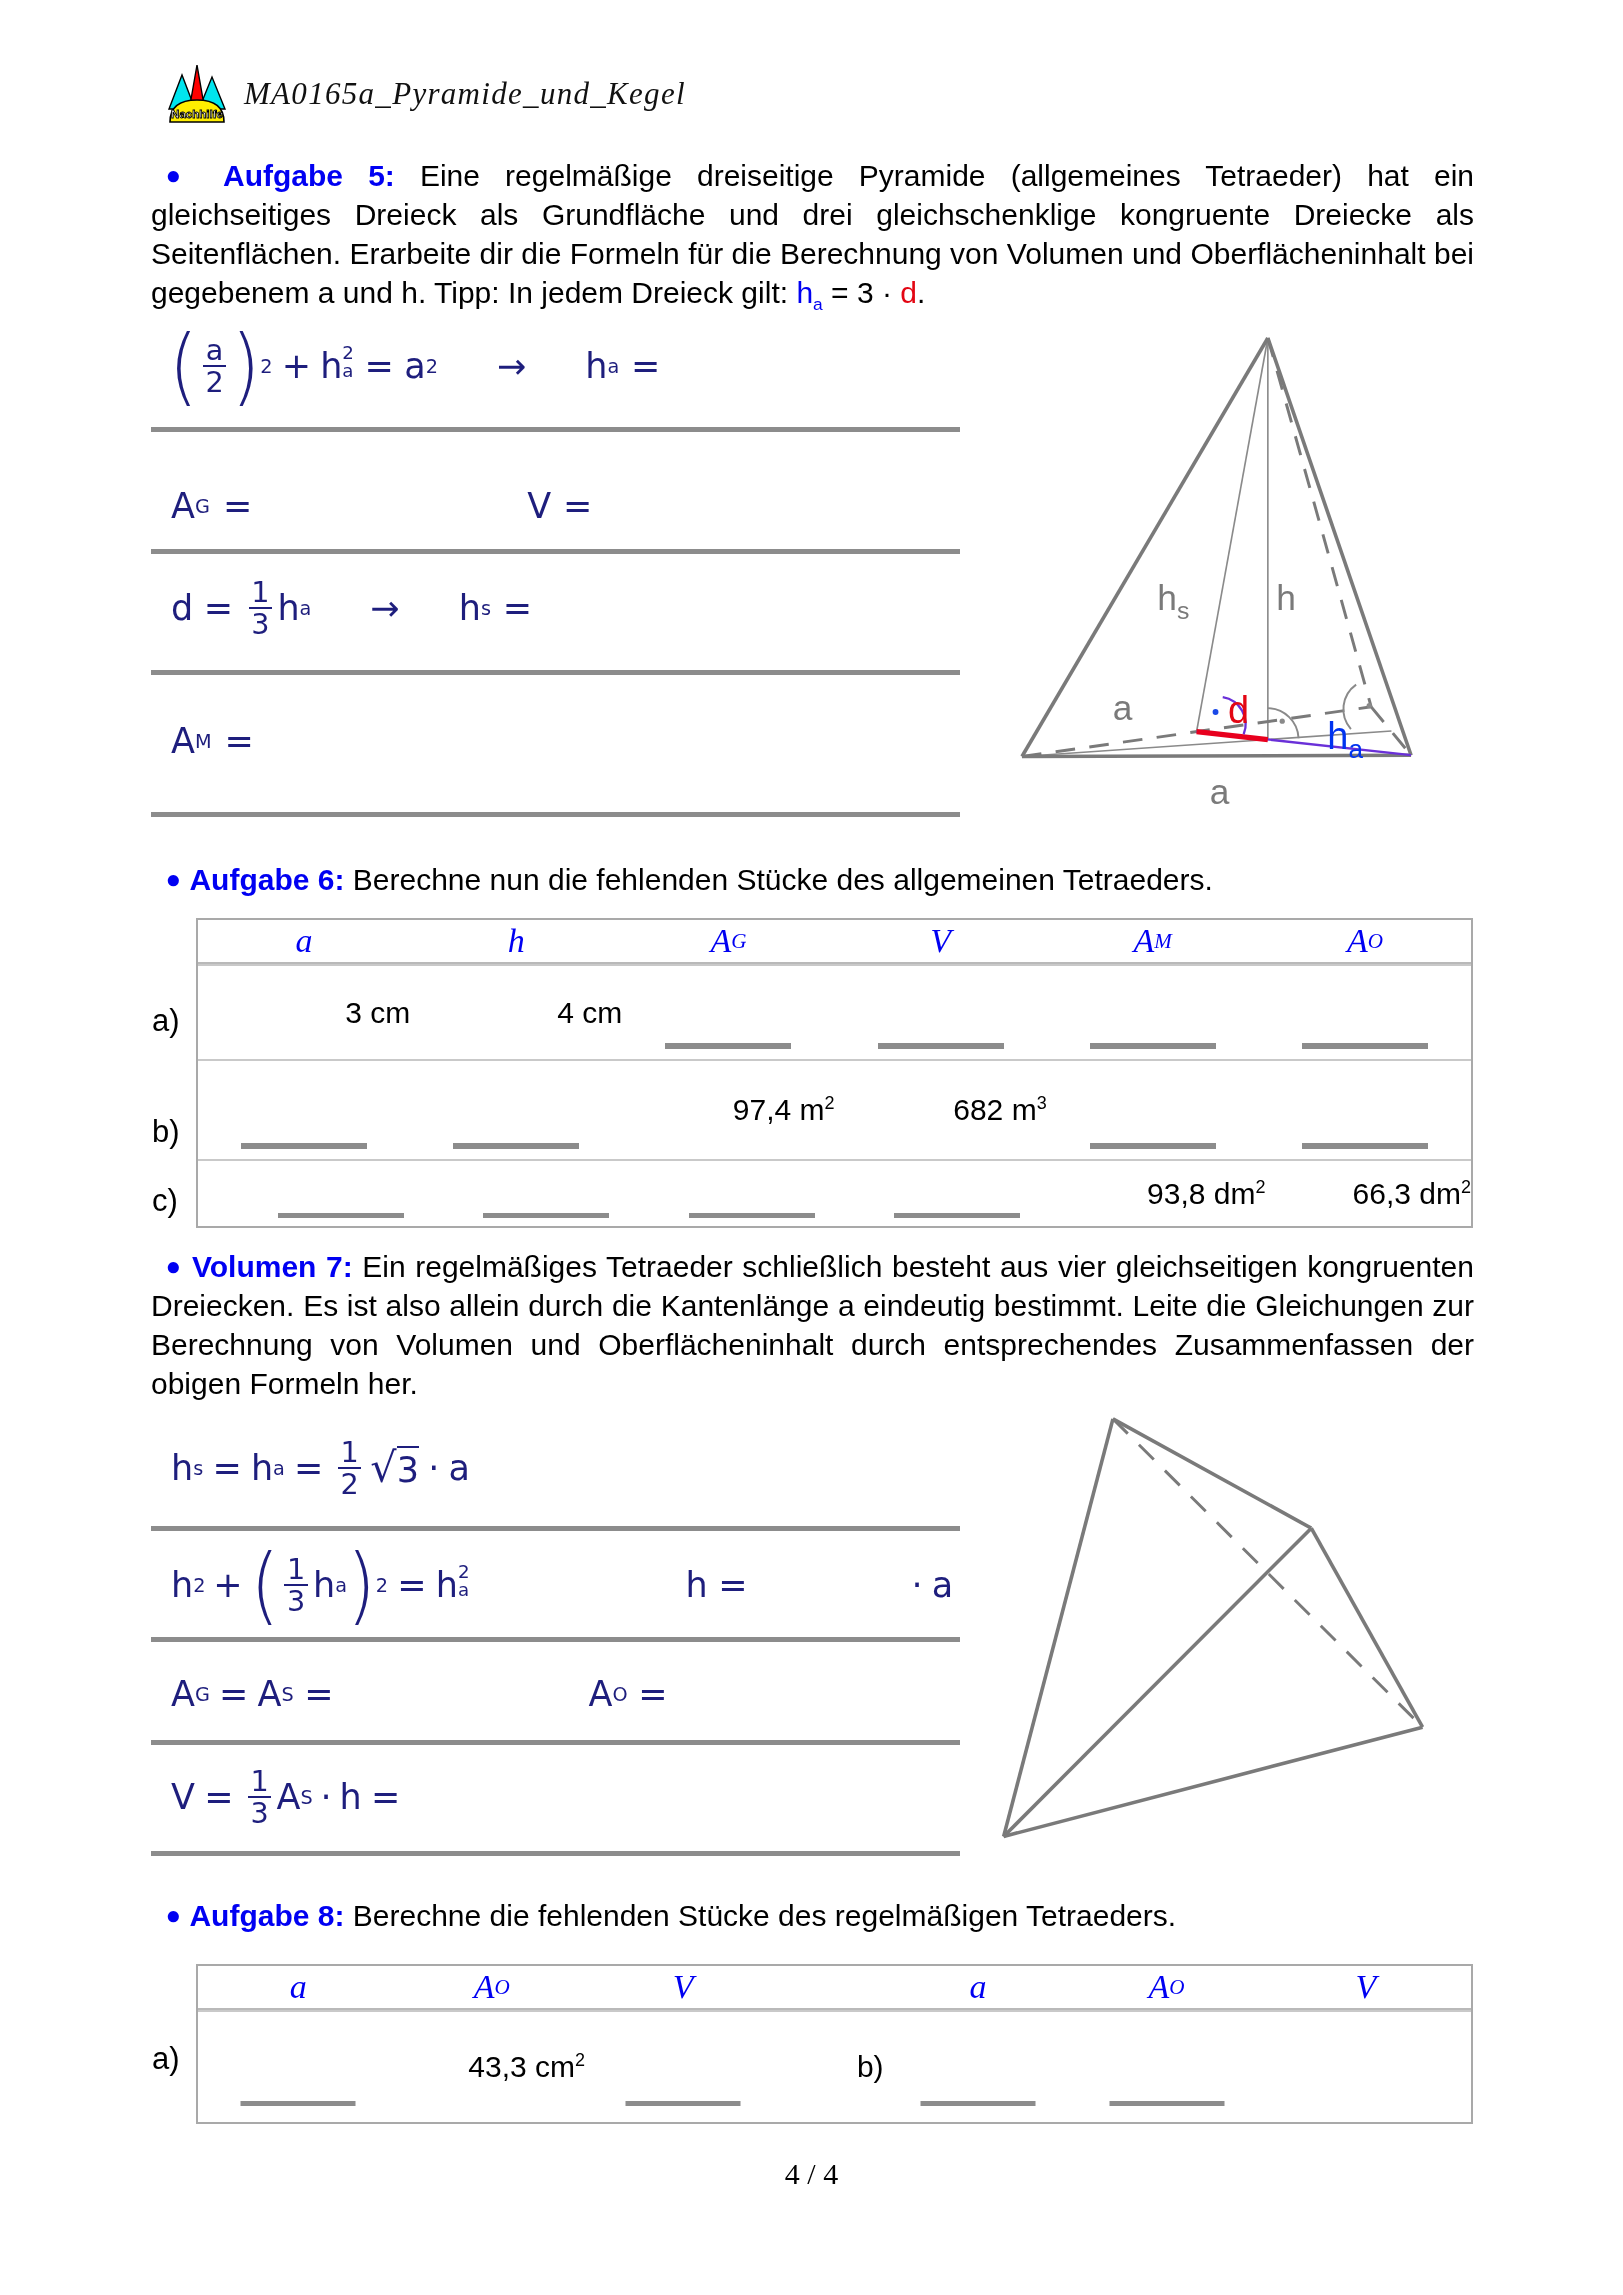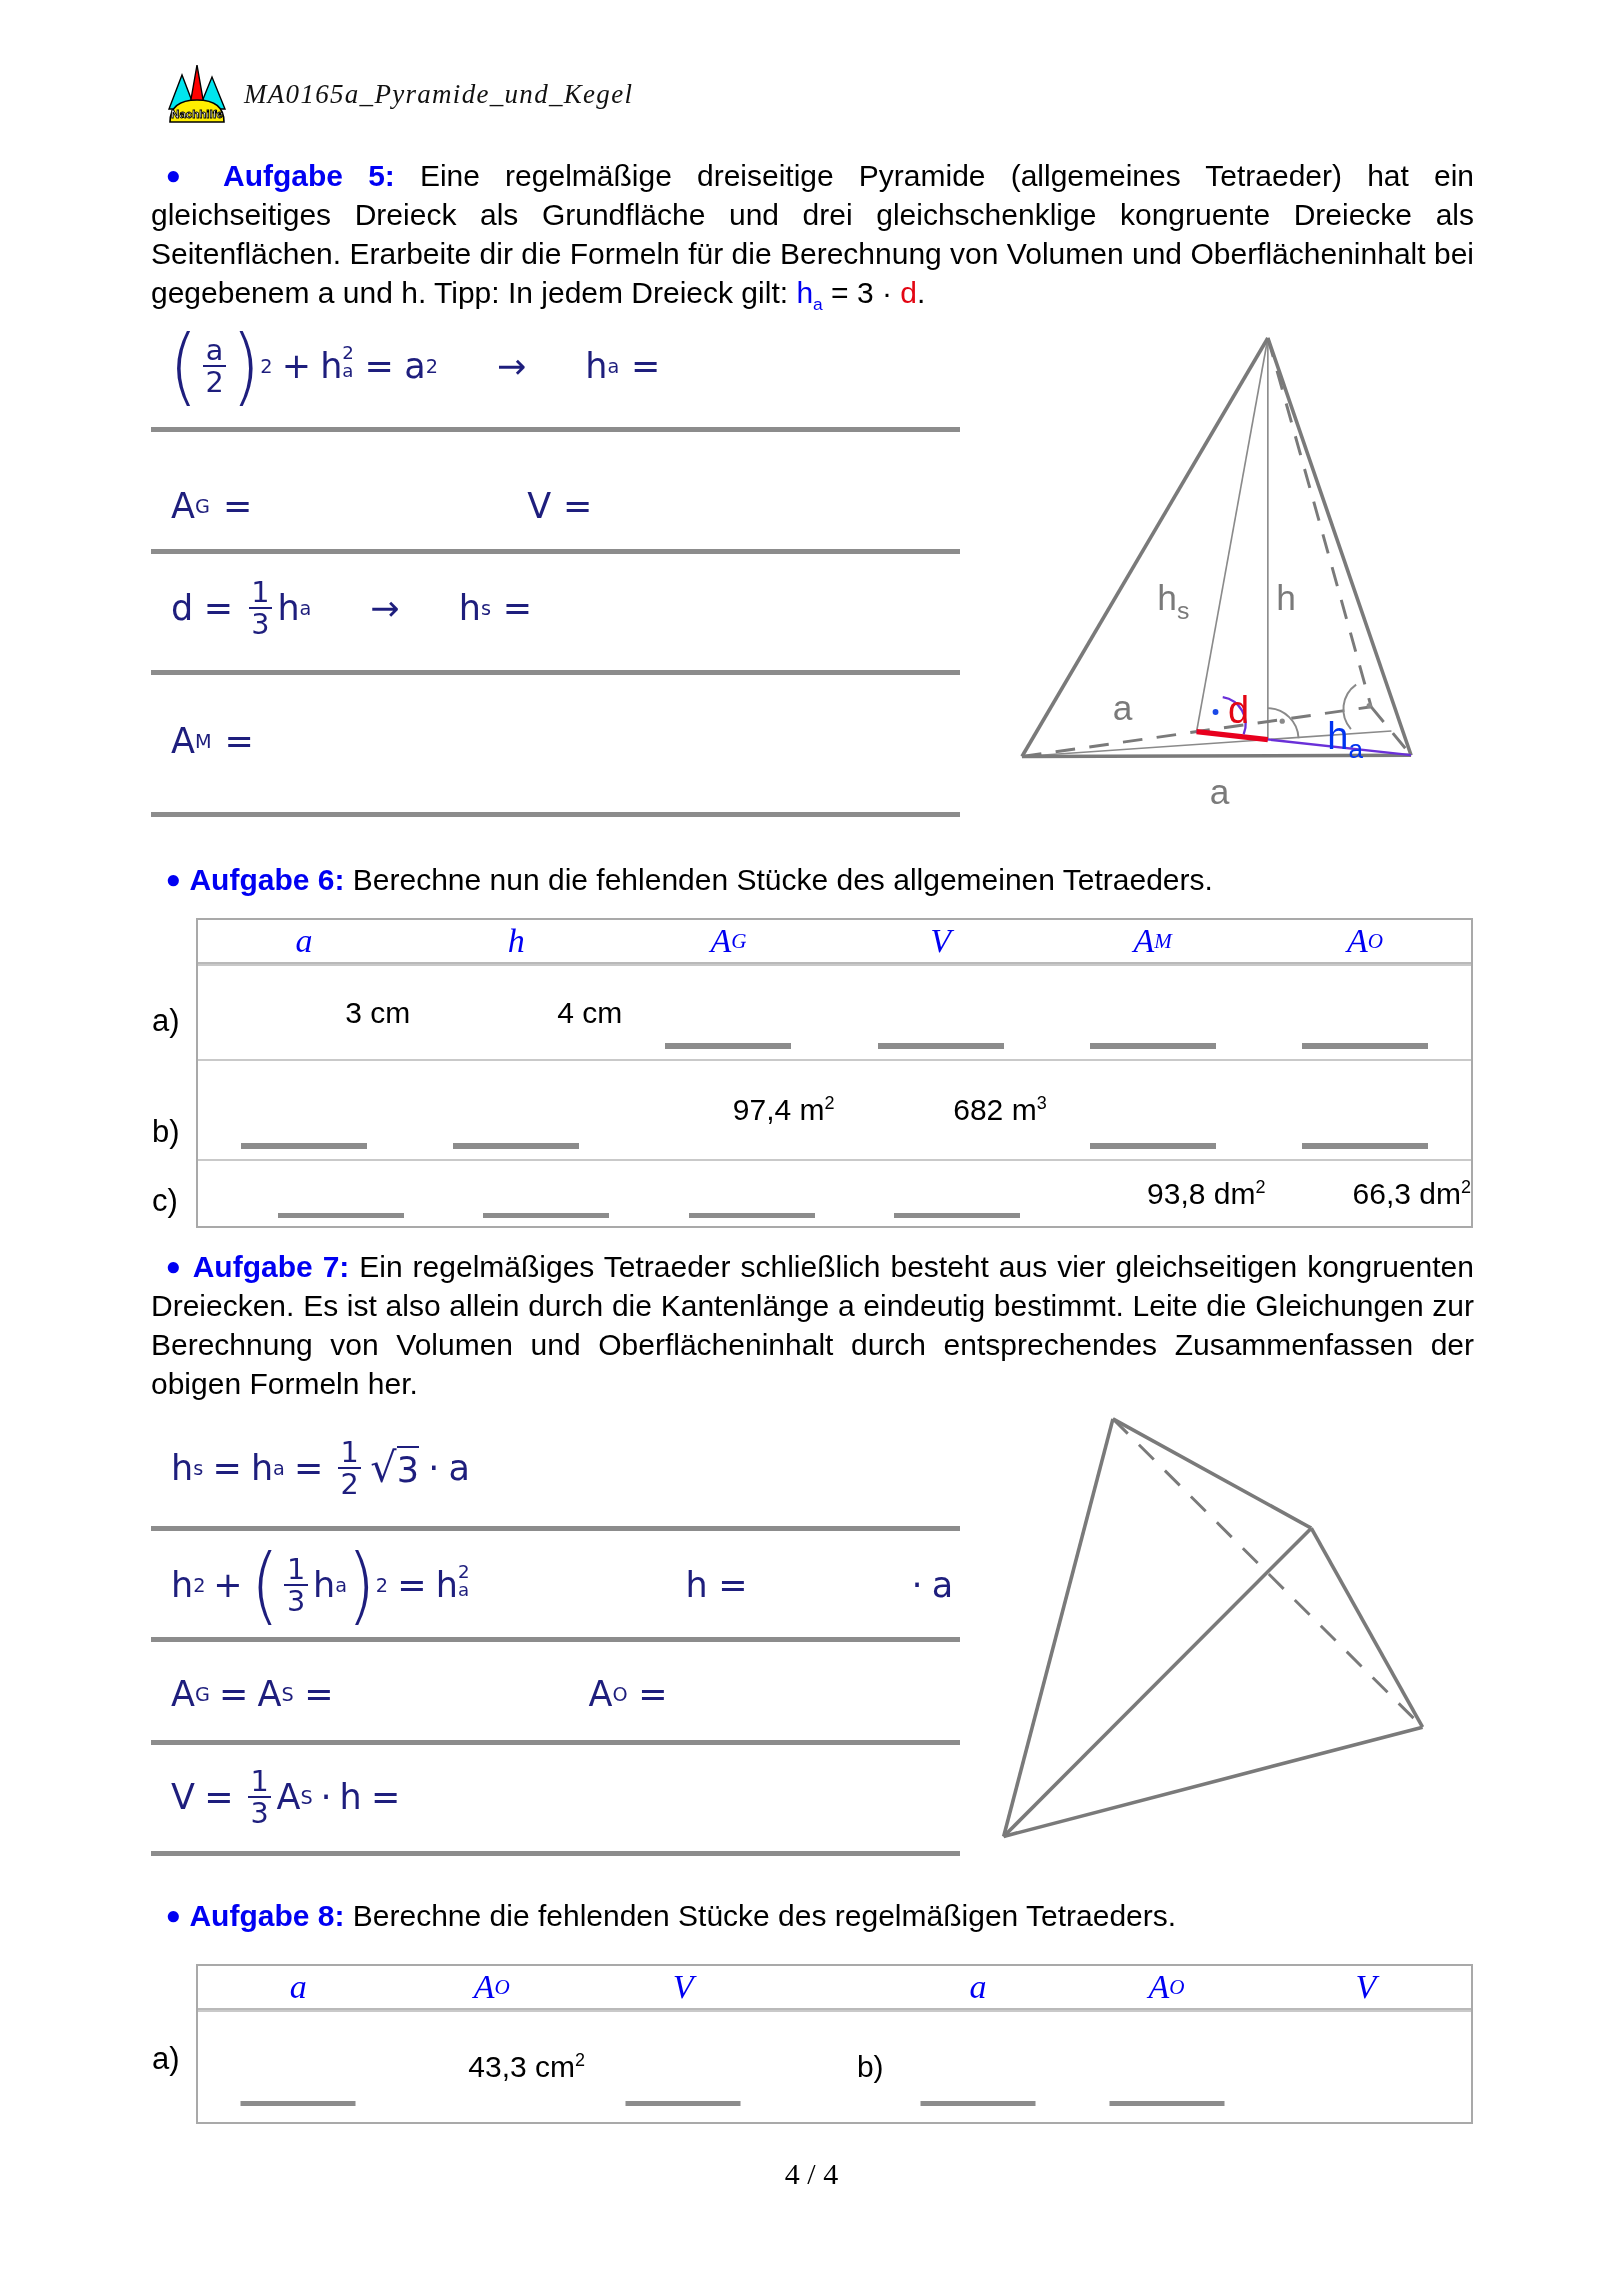--- a/index.html
+++ b/index.html
@@ -1,21 +1,21 @@
 <!DOCTYPE html>
 <html style="font-size:10.5px"><head>
 <meta charset="utf-8">
 <style>
   html,body{margin:0;padding:0;background:#e8e8e8;}
   .page{position:relative;width:1623px;height:2295px;background:#ffffff;margin:0 auto;
         font-family:"Liberation Sans",sans-serif;color:#000;overflow:hidden;}
 
   
   .hdr{position:absolute;left:167px;top:63px;display:flex;align-items:center;gap:17px;}
-  .hdr .title{font-family:"Liberation Serif",serif;font-style:italic;font-size:27px;
+  .hdr .title{font-family:"Liberation Serif",serif;font-style:italic;font-size:31px;
               letter-spacing:1.3px;color:#111;}
 
   
   .para{position:absolute;left:151px;width:1323px;font-size:30px;line-height:39px;
         text-align:justify;text-indent:14.4px;}
   .heading{position:absolute;left:151px;width:1323px;font-size:30px;text-indent:14.4px;white-space:nowrap;}
   .bullet{color:#0000f2;font-size:26px;vertical-align:2px;}
   .hlabel{color:#0000f2;font-weight:bold;}
   .blue{color:#0000f2;} .red{color:#e30613;}
   sub.small{font-size:0.58em;}
@@ -265,21 +265,21 @@
           <span><span>66,3 dm</span><sup>2</sup></span>
         </div>
     </div>
   </div>
   <div class="rowlabel" style="left:152px;top:1003px;">a)</div>
   <div class="rowlabel" style="left:152px;top:1114px;">b)</div>
   <div class="rowlabel" style="left:152px;top:1183px;">c)</div>
 
   <p class="para" style="top:1247px;margin:0;">
     <span class="bullet">●</span>
-    <span class="hlabel">Aufgabe 7:</span>
+    <span class="hlabel">Volumen 7:</span>
     <span>Ein regelmäßiges Tetraeder schließlich besteht aus vier gleichseitigen kongruenten Dreiecken. Es ist also allein durch die Kantenlänge a eindeutig bestimmt. Leite die Gleichungen zur Berechnung von Volumen und Oberflächeninhalt durch entsprechendes Zusammenfassen der obigen Formeln her.</span>
   </p>
 
   <div class="fx" style="left:171px;top:1437px;">
     <span>h</span>
       <sub class="f">s</sub>
     <span class="sp" style="margin:0 9.2px;">=</span>
     <span>h</span>
       <sub class="f">a</sub>
     <span class="sp" style="margin:0 9.2px;">=</span>

